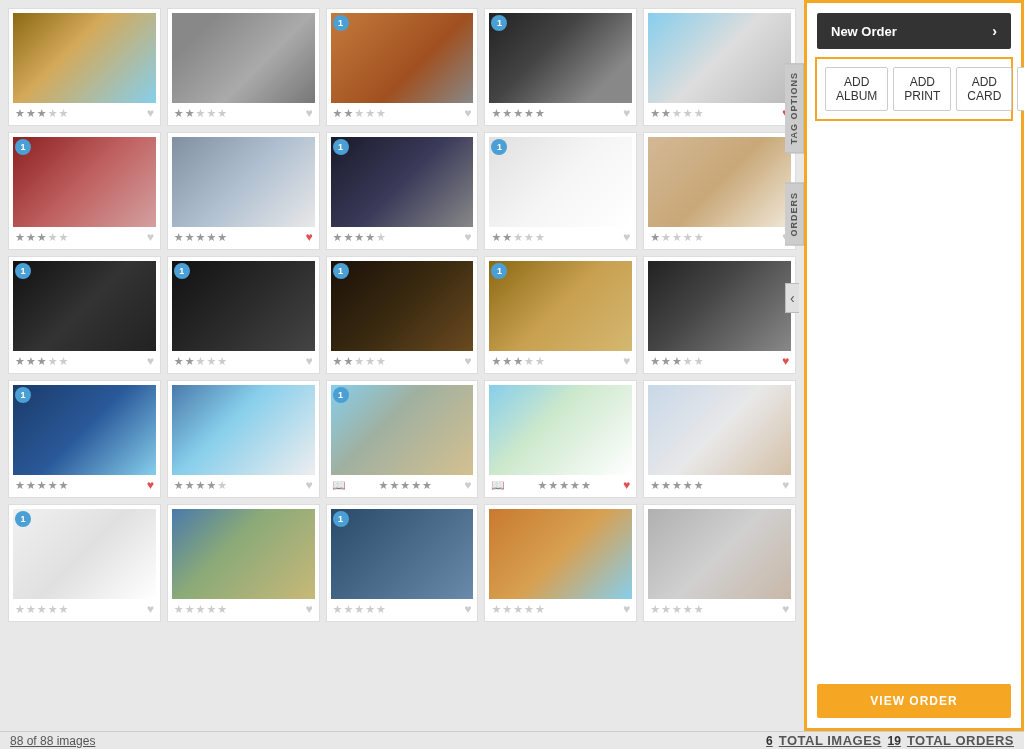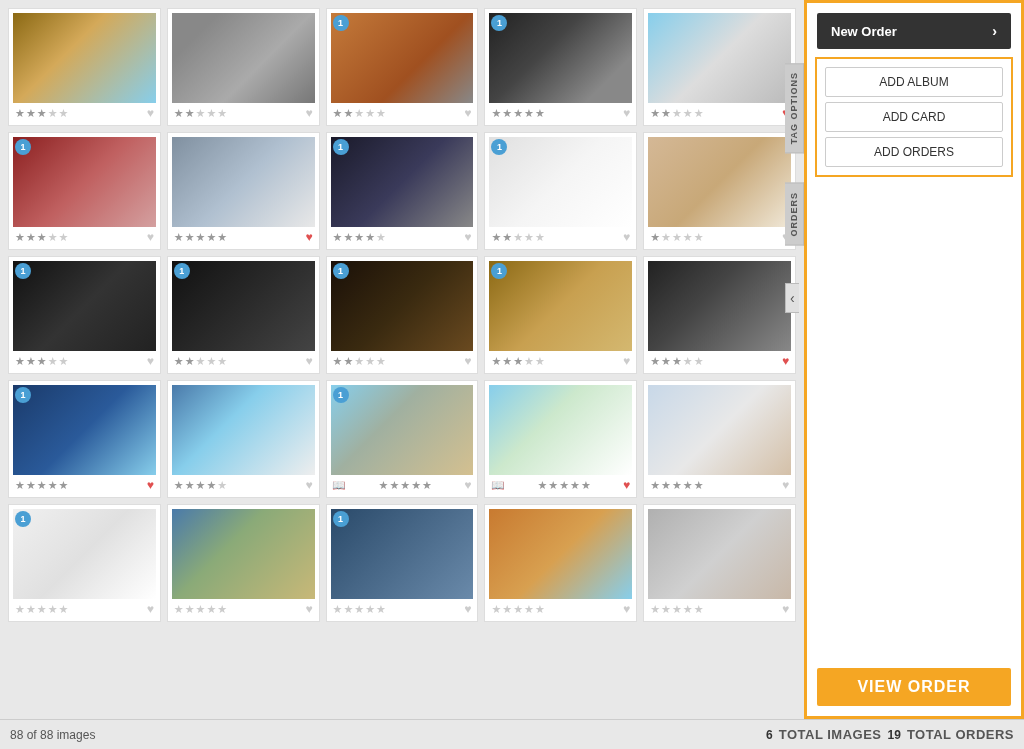--- a/index.html
+++ b/index.html
@@ -149,21 +149,21 @@
       font-weight: bold;
       margin: 10px 10px 8px;
       border-radius: 2px;
       gap: 36px;
     }
     .new-order-btn .chevron {
       font-size: 14px;
     }
     .order-buttons {
       display: flex;
-      flex-direction: column;
+      flex-direction: row;
       gap: 5px;
       padding: 0 10px;
       border: 2px solid #f5a623;
       margin: 0 8px 10px;
       padding: 8px;
     }
     .order-btn {
       background: #fff;
       border: 1px solid #ccc;
       padding: 7px 10px;
@@ -175,37 +175,38 @@
     }
     .panel-spacer {
       flex: 1;
     }
     .view-order-btn {
       background: #f5a623;
       color: #fff;
       border: none;
       padding: 10px;
       margin: 10px;
-      font-size: 16px;
+      font-size: 12px;
       font-weight: bold;
       cursor: pointer;
       border-radius: 2px;
       letter-spacing: 1px;
     }
     
     .bottom-bar {
-      height: 30px;
+      height: 18px;
       background: #e8e8e8;
       border-top: 1px solid #ccc;
       display: flex;
       align-items: center;
       justify-content: space-between;
       padding: 0 10px;
       font-size: 12px;
       color: #555;
+      text-decoration: underline;
     }
     .bottom-right {
       display: flex;
       align-items: center;
       gap: 6px;
     }
     .bottom-count {
       font-size: 12px;
       color: #333;
       font-weight: bold;
@@ -599,20 +600,21 @@
     <div class="orders-tab">ORDERS</div>
     <div class="arrow-tab">‹</div>
 
     <button class="new-order-btn">
       <span>New Order</span>
       <span class="chevron">›</span>
     </button>
 
     <div class="order-buttons">
       <button class="order-btn">ADD ALBUM</button>
+      <button class="order-btn">ADD PRINT</button>
       <button class="order-btn">ADD CARD</button>
       <button class="order-btn">ADD ORDERS</button>
     </div>
 
     <div class="panel-spacer"></div>
 
     <button class="view-order-btn">VIEW ORDER</button>
   </div>
 </div>
 

